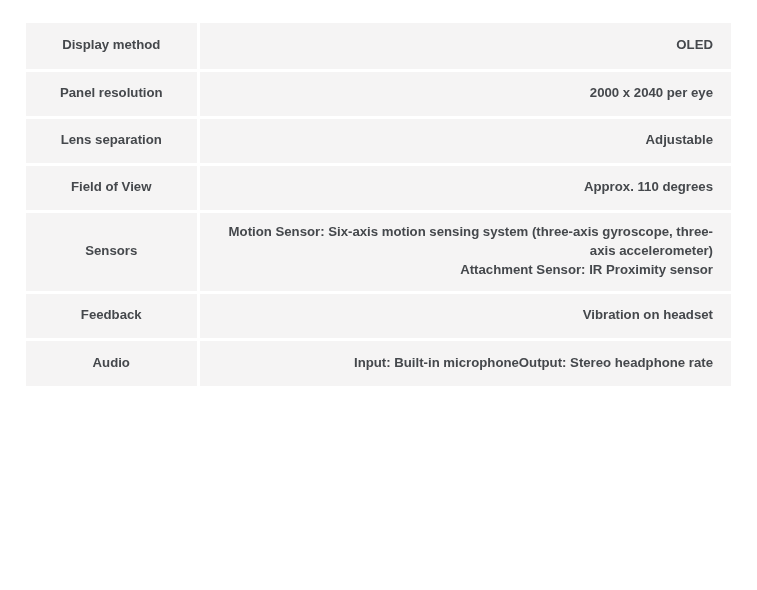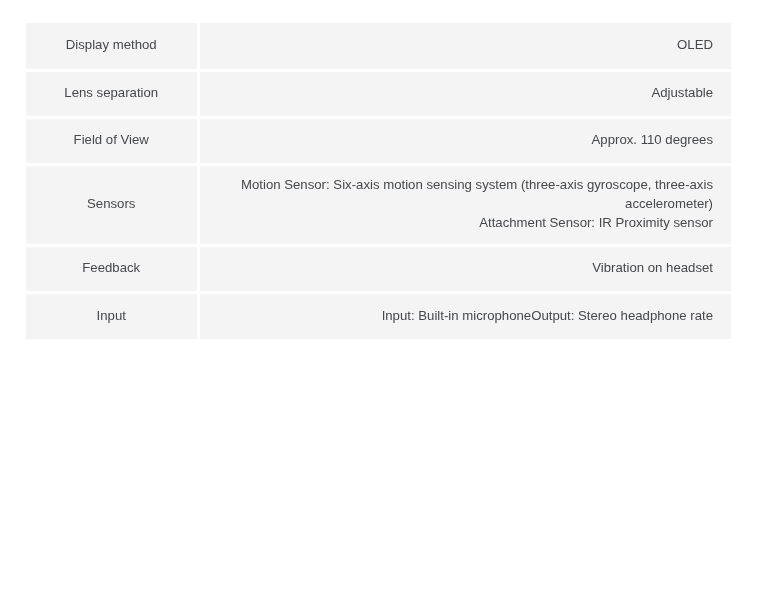--- a/index.html
+++ b/index.html
@@ -39,20 +39,21 @@
 
   .spec-table td {
     background: #f5f4f4;
     border: none;
     border-bottom: 3px solid #ffffff;
     color: #45484c;
     font-size: 13.2px;
     line-height: 1.42;
     vertical-align: middle;
     padding: 10px 0;
+    font-weight: bold;
   }
 
   .spec-table tr:last-child td {
     border-bottom: none;
   }
 
   td.label-cell {
     width: 172px;
     text-align: center;
     padding-left: 8px;
@@ -86,20 +87,26 @@
 <div class="page">
   <table class="spec-table">
     <tbody>
         <tr class="row-standard">
           <td class="label-cell">Display method</td>
           <td class="value-cell">
             <span class="value-line">OLED</span>
           </td>
         </tr>
         <tr class="row-standard">
+          <td class="label-cell">Panel resolution</td>
+          <td class="value-cell">
+            <span class="value-line">2000 x 2040 per eye</span>
+          </td>
+        </tr>
+        <tr class="row-standard">
           <td class="label-cell">Lens separation</td>
           <td class="value-cell">
             <span class="value-line">Adjustable</span>
           </td>
         </tr>
         <tr class="row-standard">
           <td class="label-cell">Field of View</td>
           <td class="value-cell">
             <span class="value-line">Approx. 110 degrees</span>
           </td>
@@ -111,20 +118,20 @@
             <span class="value-line">Attachment Sensor: IR Proximity sensor</span>
           </td>
         </tr>
         <tr class="row-standard">
           <td class="label-cell">Feedback</td>
           <td class="value-cell">
             <span class="value-line">Vibration on headset</span>
           </td>
         </tr>
         <tr class="row-standard">
-          <td class="label-cell">Input</td>
+          <td class="label-cell">Audio</td>
           <td class="value-cell">
             <span class="value-line">Input: Built-in microphoneOutput: Stereo headphone rate</span>
           </td>
         </tr>
       </tbody>
   </table>
 </div>
 
 </body></html>

